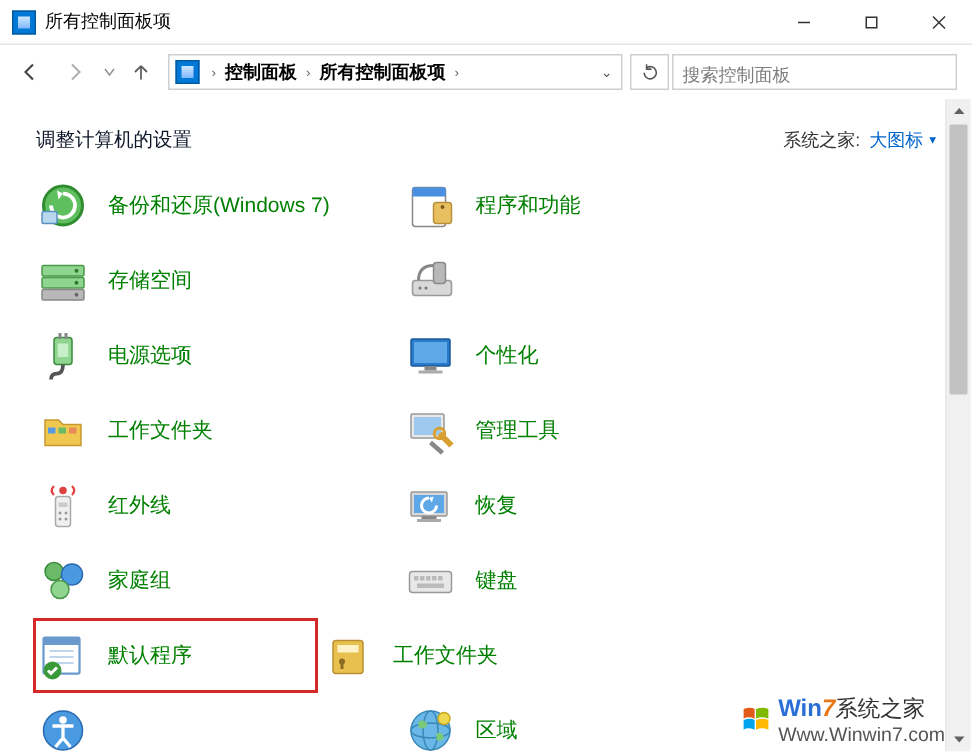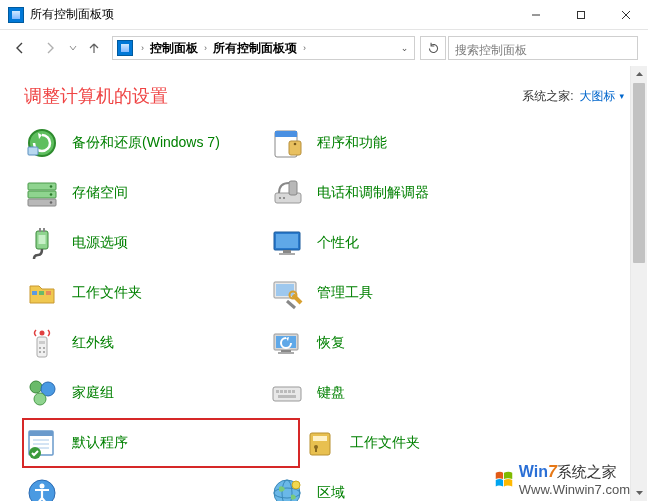--- a/index.html
+++ b/index.html
@@ -24,33 +24,33 @@
 .addr-seg { padding: 0 2px; white-space: nowrap; font-weight: bold; }
 .addr-chev { color: #666; padding: 0 4px; font-size: 9px; }
 .addr-spacer { flex: 1; }
 .addr-dd { width: 18px; text-align: center; color: #555; font-size: 9px; border-left: 1px solid transparent; padding-right:2px; }
 .addr-refresh { width: 26px; height: 24px; border: 1px solid #cfcfcf; border-left: 1px solid #cfcfcf; display: flex; align-items: center; justify-content: center; margin-left: -1px; }
 .searchbox { width: 190px; height: 24px; border: 1px solid #cfcfcf; display: flex; align-items: flex-end; padding: 0 6px; margin-right: 4px; }
 .searchbox .ph { color: #7d7d7d; font-size: 12px; }
 
 .content { position: relative; height: calc(501px - 66px); }
 .heading-row { display: flex; align-items: center; padding: 18px 24px 10px 24px; font-size: 12px; color: #1a3e8b; }
-.heading-row .heading { color: #ef4444; font-size: 18px; }
+.heading-row .heading { color: #0f172a; font-size: 13px; }
 .heading-row .spacer { flex: 1; }
 .heading-row .viewlabel { color: #333; margin-right: 6px; }
 .heading-row .viewvalue { color: #0066cc; margin-right: 2px; }
 .heading-row .viewdd { color: #0066cc; font-size: 9px; margin-left: 2px; }
 
 .grid { padding: 0 10px 10px 22px; }
 .row { display: flex; }
 .cell { width: 245px; height: 50px; display: flex; align-items: center; gap: 12px; padding-left: 2px; }
 .cell .icon { width: 36px; height: 36px; display: flex; align-items: center; justify-content: center; position: relative; }
 .cell .icon svg { width: 36px; height: 36px; }
 .cell .label { color: #008000; font-size: 14px; }
-.cell.highlighted { outline: 2px solid #d62828; outline-offset: -2px; width: 278px; }
+.cell.highlighted { outline: 2px solid #d62828; outline-offset: -2px; width: 190px; }
 
 .scrollbar { position: absolute; right: 1px; top: 0; bottom: 0; width: 17px; background: #f0f0f0; border-left: 1px solid #e8e8e8; display: flex; flex-direction: column; }
 .sb-btn { height: 17px; display: flex; align-items: center; justify-content: center; color: #606060; }
 .sb-track { flex: 1; position: relative; }
 .sb-thumb { position: absolute; left: 2px; right: 2px; top: 0; height: 180px; background: #c2c2c2; border-radius: 1px; }
 
 .watermark { position: absolute; right: 18px; bottom: 4px; font-size: 12px; color: #666; display: flex; align-items: center; gap: 4px; pointer-events: none; }
 .watermark .logo { width: 22px; height: 22px; }
 .watermark .t1 { color: #2a6fd6; font-weight: bold; font-size: 16px; }
 .watermark .t1 b { color: #e67817; font-style: italic; }
@@ -180,21 +180,20 @@
       <div class="cell">
         <span class="icon">
             <svg viewBox="0 0 36 36">
               <rect x="6" y="18" width="26" height="10" rx="2" fill="#d8d8d8" stroke="#999"></rect>
               <path d="M10 18 Q10 8 20 8 Q23 8 23 11" fill="none" stroke="#888" stroke-width="2"></path>
               <rect x="20" y="6" width="8" height="14" rx="2" fill="#b8b8b8" stroke="#888"></rect>
               <circle cx="11" cy="23" r="1" fill="#777"></circle>
               <circle cx="15" cy="23" r="1" fill="#777"></circle>
             </svg>
           </span>
-        <span class="label">电话和调制解调器</span>
       </div>
     </div>
 
     <div class="row">
       <div class="cell">
         <span class="icon">
             <svg viewBox="0 0 36 36">
               <rect x="12" y="6" width="12" height="18" rx="2" fill="#8fd48f" stroke="#3a8a3a"></rect>
               <rect x="15" y="3" width="2" height="4" fill="#888"></rect>
               <rect x="19" y="3" width="2" height="4" fill="#888"></rect>

